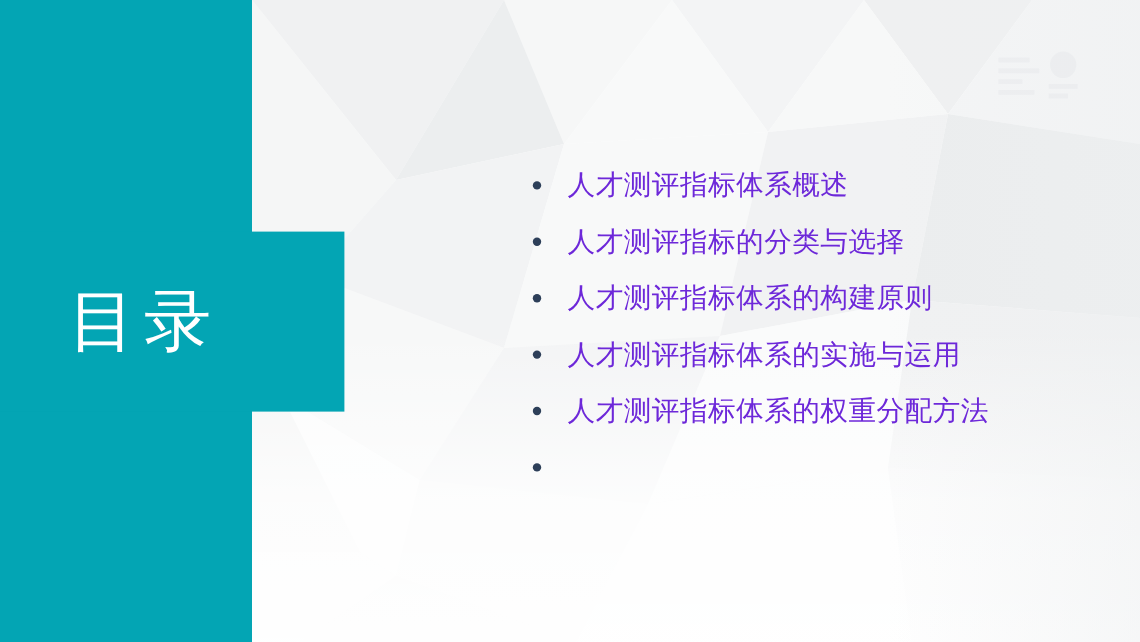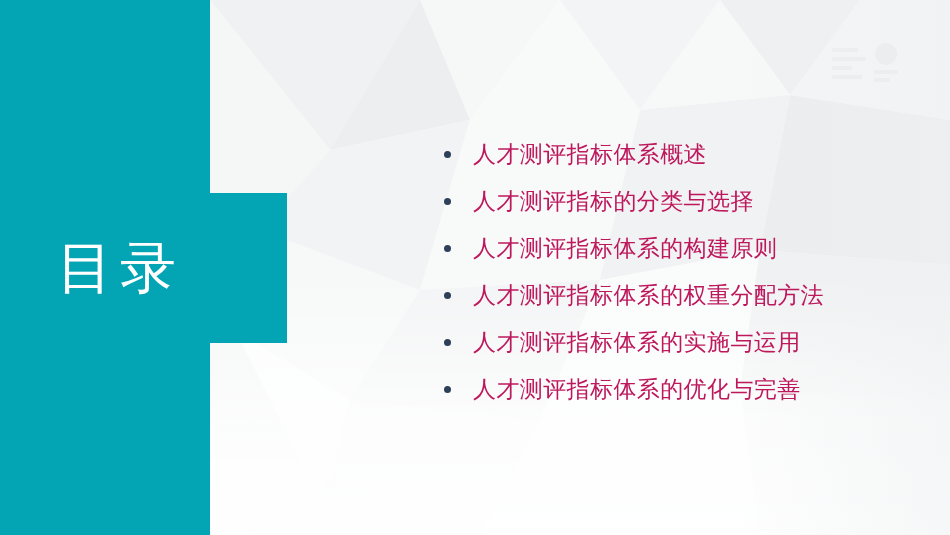--- a/index.html
+++ b/index.html
@@ -109,21 +109,21 @@
     width: 470px;
     margin: 0;
     padding: 0;
     list-style: none;
   }
 
   .agenda-item {
     display: flex;
     align-items: center;
     height: 47px;
-    color: #be185d;
+    color: #6d28d9;
     font-size: 23px;
     line-height: 1;
     white-space: nowrap;
   }
 
   .agenda-bullet {
     flex: 0 0 auto;
     width: 7px;
     height: 7px;
     border-radius: 50%;
@@ -201,25 +201,24 @@
     <li class="agenda-item">
       <span class="agenda-bullet"></span>
       <span class="agenda-label">人才测评指标的分类与选择</span>
     </li>
     <li class="agenda-item">
       <span class="agenda-bullet"></span>
       <span class="agenda-label">人才测评指标体系的构建原则</span>
     </li>
     <li class="agenda-item">
       <span class="agenda-bullet"></span>
+      <span class="agenda-label">人才测评指标体系的实施与运用</span>
+    </li>
+    <li class="agenda-item">
+      <span class="agenda-bullet"></span>
       <span class="agenda-label">人才测评指标体系的权重分配方法</span>
     </li>
     <li class="agenda-item">
       <span class="agenda-bullet"></span>
-      <span class="agenda-label">人才测评指标体系的实施与运用</span>
-    </li>
-    <li class="agenda-item">
-      <span class="agenda-bullet"></span>
-      <span class="agenda-label">人才测评指标体系的优化与完善</span>
     </li>
   </ul>
 
 </div>
 
 </body></html>

